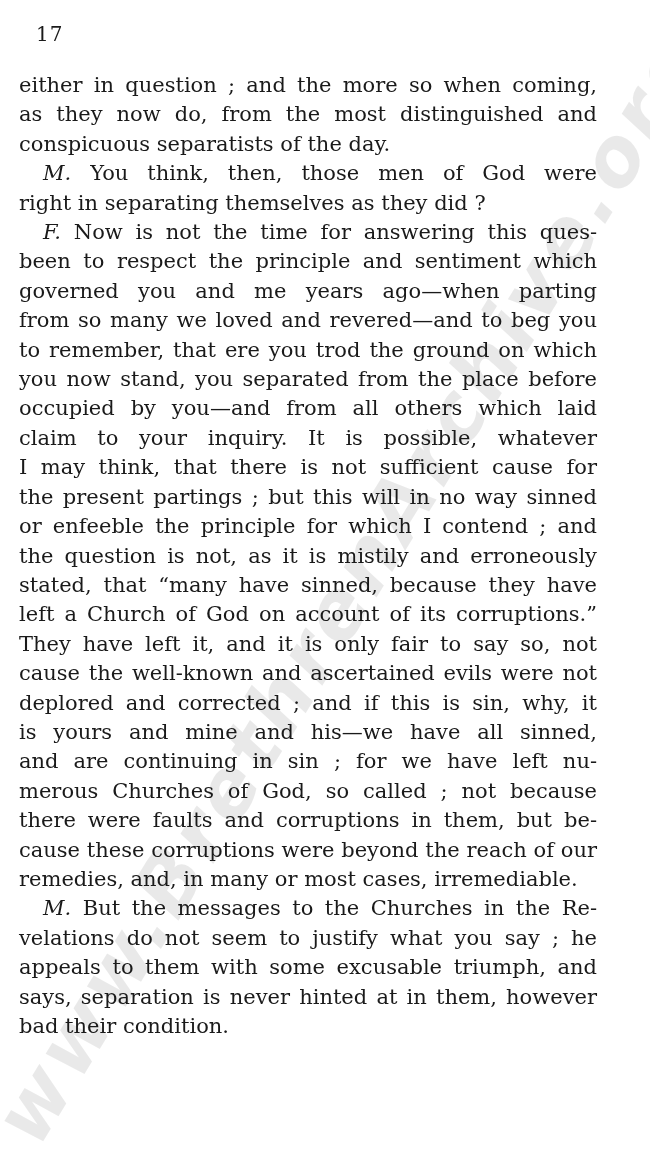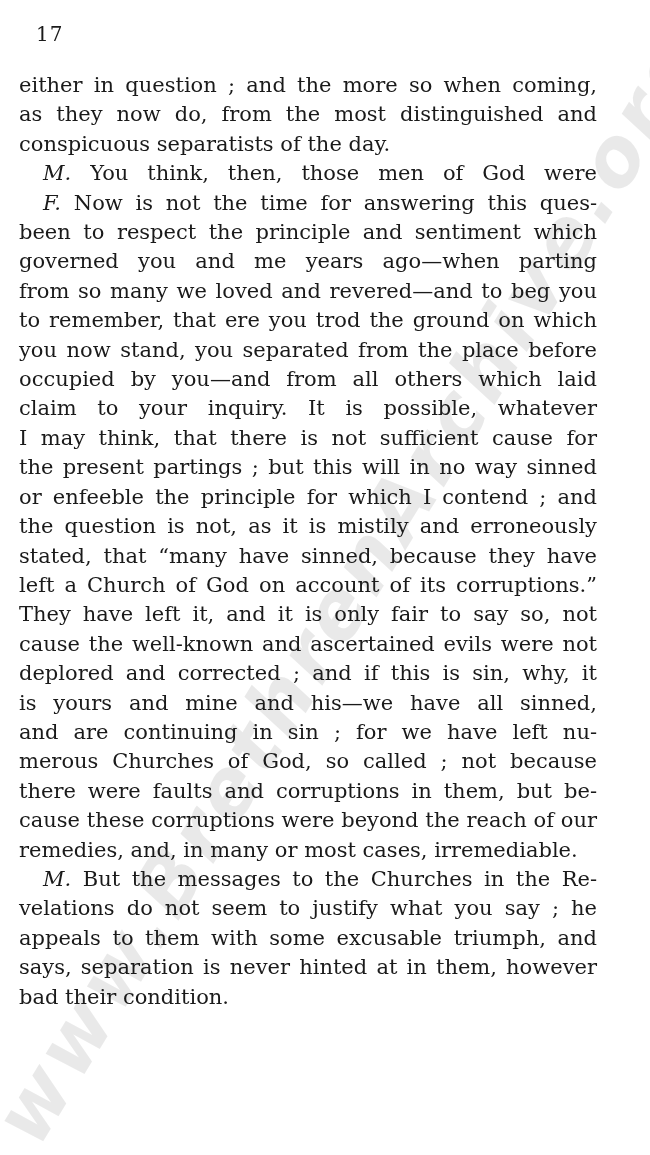--- a/index.html
+++ b/index.html
@@ -69,20 +69,21 @@
 <body>
 
 <div class="page">
   <div class="watermark">www.BrethrenArchive.org</div>
   <div class="page-number">17</div>
   <div class="text-block" id="text-block">
       <div class="line">either in question ; and the more so when coming,</div>
       <div class="line">as they now do, from the most distinguished and</div>
       <div class="line para-end">conspicuous separatists of the day.</div>
       <div class="line indent"><span class="speaker">M.</span> You think, then, those men of God were</div>
+      <div class="line para-end">right in separating themselves as they did ?</div>
       <div class="line indent"><span class="speaker">F.</span> Now is not the time for answering this ques-</div>
       <div class="line">been to respect the principle and sentiment which</div>
       <div class="line">governed you and me years ago—when parting</div>
       <div class="line">from so many we loved and revered—and to beg you</div>
       <div class="line">to remember, that ere you trod the ground on which</div>
       <div class="line">you now stand, you separated from the place before</div>
       <div class="line">occupied by you—and from all others which laid</div>
       <div class="line">claim to your inquiry. It is possible, whatever</div>
       <div class="line">I may think, that there is not sufficient cause for</div>
       <div class="line">the present partings ; but this will in no way sinned</div>

